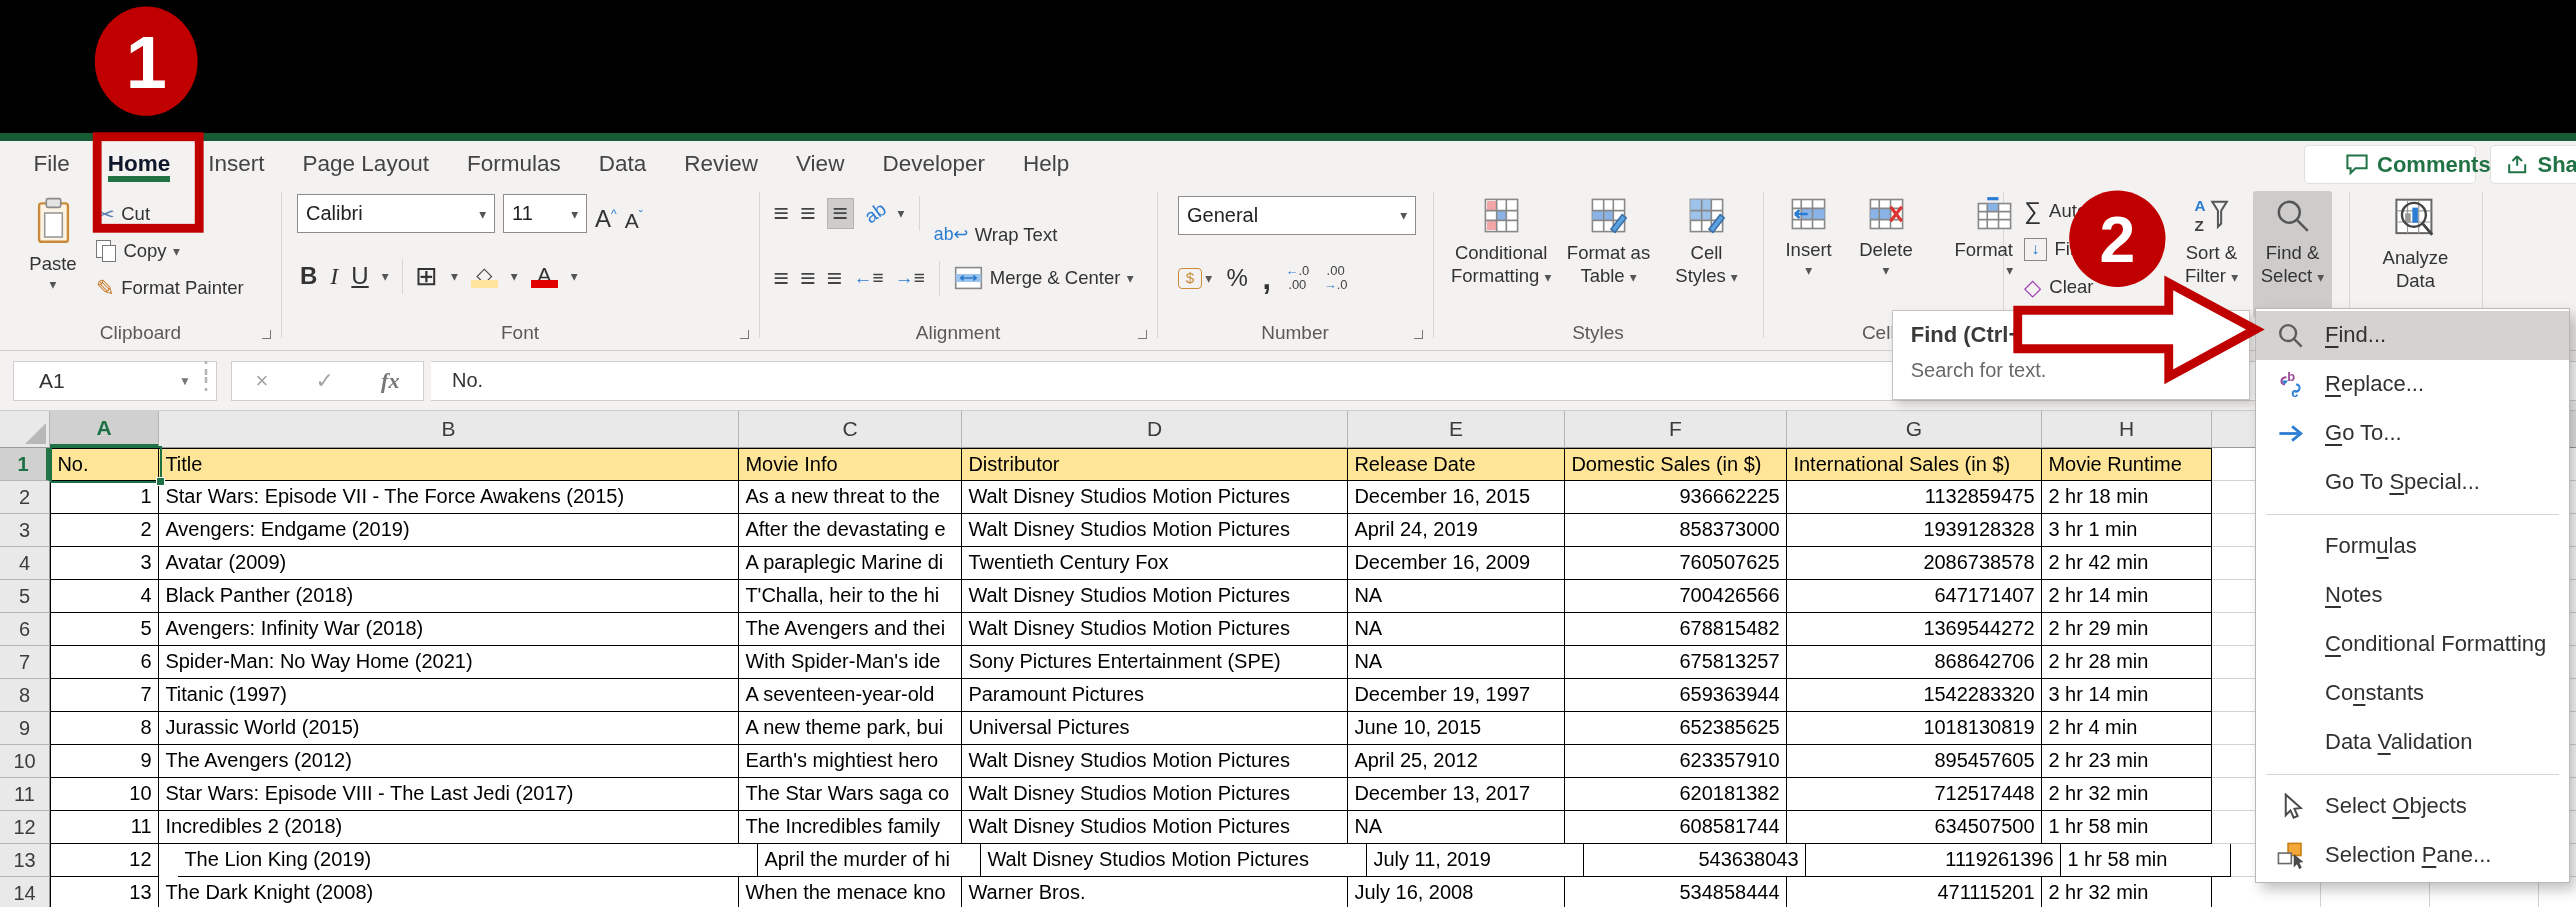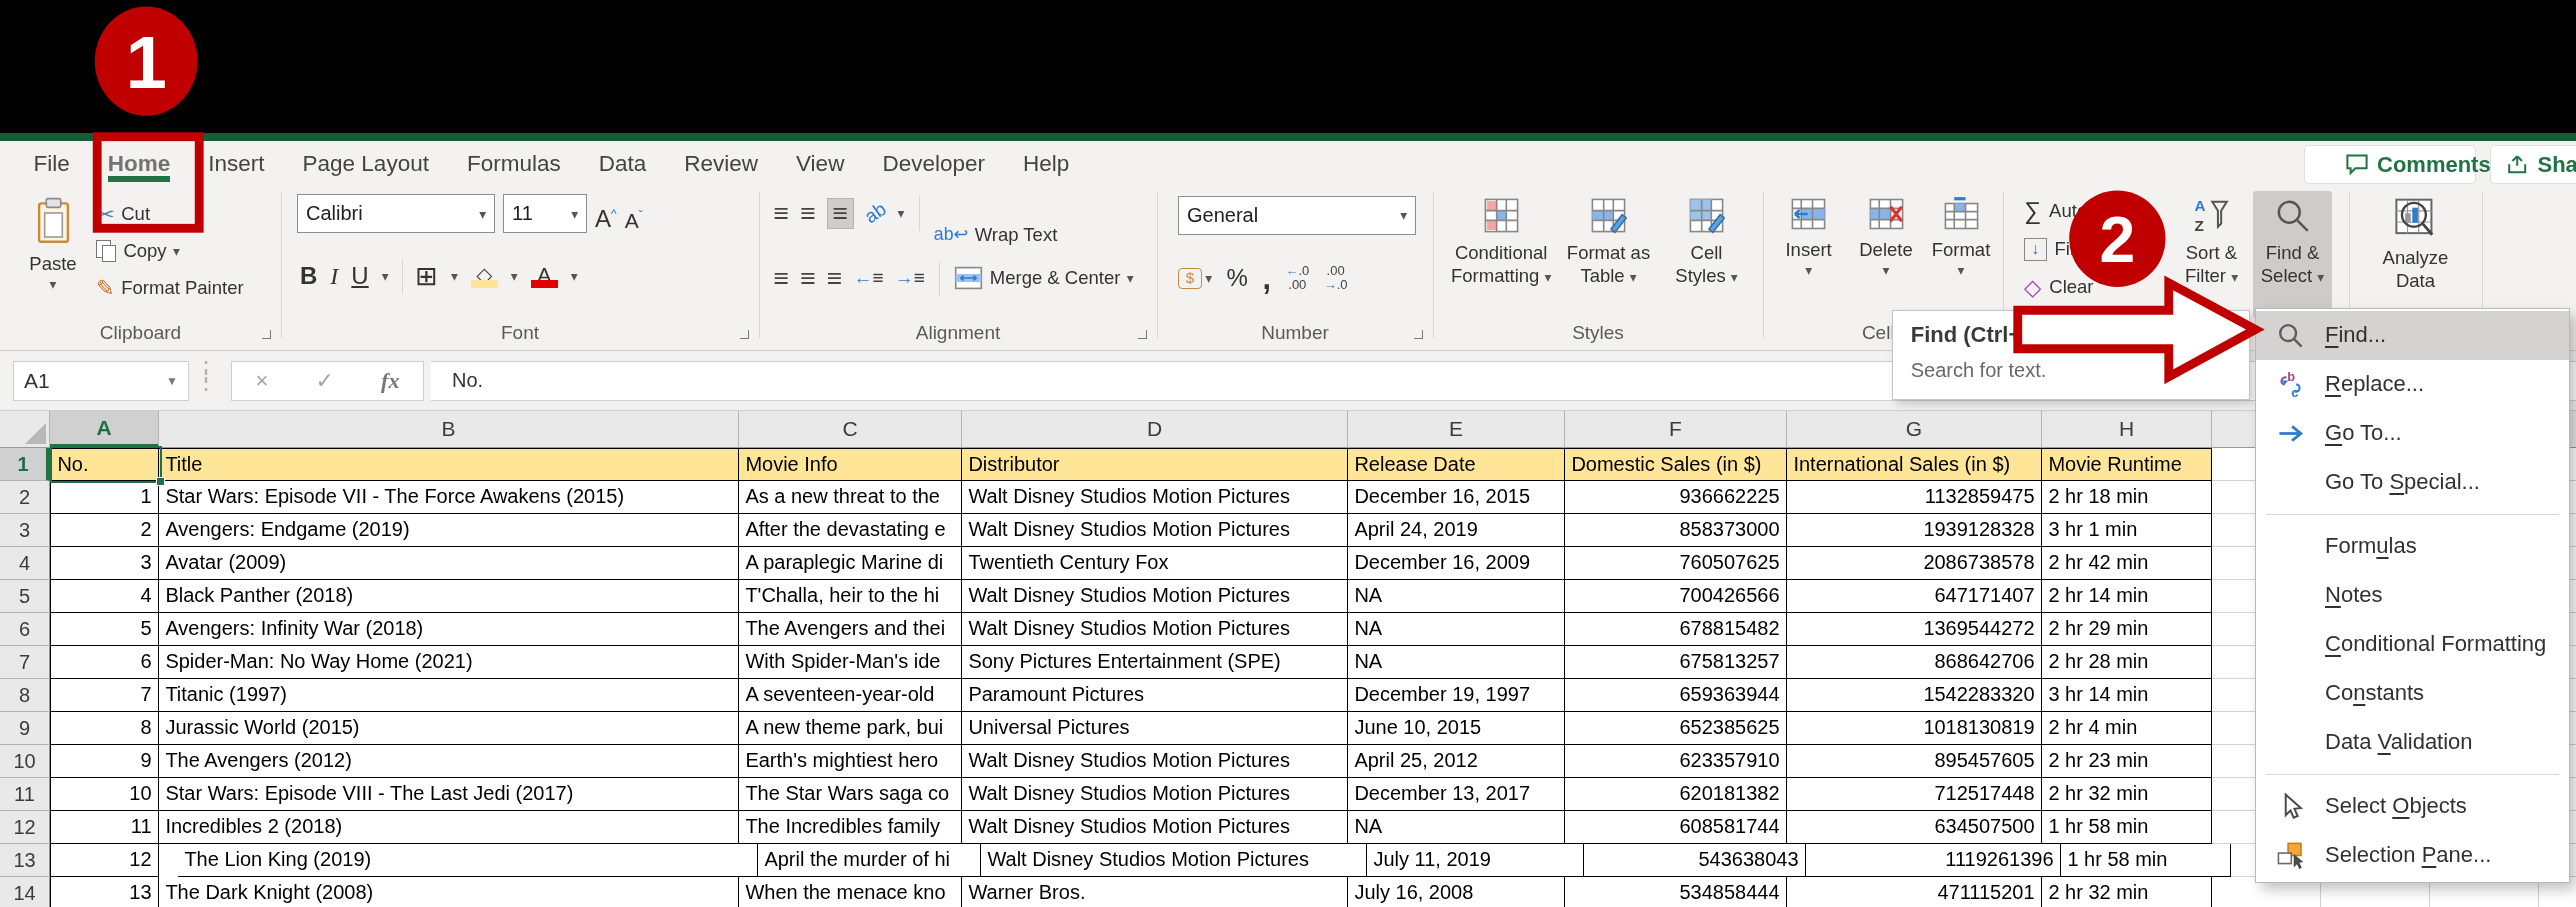--- a/index.html
+++ b/index.html
@@ -9,21 +9,21 @@
 
   
   .titlebar{position:absolute;left:0;top:0;width:100%;height:133px;background:#000;}
   .greenstrip{position:absolute;left:0;top:133px;width:100%;height:8px;background:#185c37;}
 
   
   .tabrow{position:absolute;left:0;top:141px;width:100%;height:45px;background:#f3f2f1;
           display:flex;align-items:center;padding-left:14.5px;}
   .tab{position:relative;font-size:22.5px;color:#444;padding:0 19px;height:100%;
        display:flex;align-items:center;cursor:default;}
-  .tab.active{font-weight:bold;color:#737373;}
+  .tab.active{font-weight:bold;color:#0f172a;}
   .tab.active::after{content:"";position:absolute;left:19px;right:19px;bottom:4px;height:5.6px;background:#217346;}
   .topbtn{position:absolute;top:145px;height:39px;background:#fff;border:0.8px solid #e1dfdd;border-radius:4.8px;
           display:flex;align-items:center;gap:8px;padding:0 14.5px;color:#217346;font-size:22px;font-weight:bold;}
   .topbtn svg{flex:0 0 auto;}
 
   
   .ribbon{position:absolute;left:0;top:186px;width:100%;height:165px;background:#f3f2f1;
           border-bottom:1.6px solid #d1cfcd;}
   .gsep{position:absolute;top:6.4px;height:146px;width:0.8px;background:#d8d6d4;}
   .group{position:absolute;top:0;height:163px;}
@@ -43,22 +43,22 @@
   .combo{background:#fff;border:0.8px solid #8f8d8b;height:39px;display:flex;align-items:center;
          font-size:20px;color:#222;padding:0 8px;justify-content:space-between;}
   .albars{font-size:26.5px;color:#444;line-height:1;}
   .alsel{background:#cfcdcb;border:0.8px solid #b5b3b1;padding:1.6px 4.8px;}
   .colorbar{display:inline-block;width:27px;height:7.2px;margin-top:-3.2px;}
   .stackitem{display:flex;align-items:center;gap:8px;height:38px;font-size:18.5px;color:#333;}
   .minitxt{font-size:13px;line-height:13.7px;color:#444;text-align:center;}
 
   
   .fbar{position:absolute;left:0;top:351px;width:100%;height:60px;background:#f3f2f1;border-bottom:0.8px solid #cfcdcb;}
-  .namebox{position:absolute;left:13px;top:9.6px;width:176px;height:40px;background:#fff;border:0.8px solid #d0cece;
-           font-size:21px;color:#333;display:flex;align-items:center;padding:0 10px;justify-content:space-between;}
+  .namebox{position:absolute;left:13px;top:9.6px;width:204px;height:40px;background:#fff;border:0.8px solid #d0cece;
+           font-size:21px;color:#333;display:flex;align-items:center;padding:0 25px;justify-content:space-between;}
   .fdots{position:absolute;left:194px;top:13px;font-size:24px;color:#b5b3b1;letter-spacing:0;line-height:11.2px;}
   .fxpanel{position:absolute;left:231px;top:9.6px;width:193px;height:40px;background:#fff;border:0.8px solid #d0cece;
            display:flex;align-items:center;justify-content:space-around;font-size:22px;color:#a5a3a1;}
   .fxpanel .fx{font-family:"Liberation Serif","DejaVu Serif",serif;font-style:italic;color:#777;font-weight:bold;}
   .finput{position:absolute;left:431px;top:9.6px;right:0;height:40px;background:#fff;border-top:0.8px solid #d0cece;
           border-bottom:0.8px solid #d0cece;font-size:20px;color:#333;display:flex;align-items:center;padding-left:21px;}
 
   
   .sheet{position:absolute;left:0;top:411px;right:0;bottom:0;background:#fff;overflow:hidden;}
   .colhead{display:flex;height:37px;}
@@ -318,21 +318,21 @@
       <div class="bigbtn" style="left:87px;width:72px;">
         <svg width="37" height="34" viewBox="0 0 46 42">
           <rect x="3" y="3" width="40" height="36" fill="#fff" stroke="#888" stroke-width="2"></rect>
           <rect x="3" y="14" width="26" height="14" fill="#8ab4e8"></rect>
           <path d="M3 14 h40 M3 28 h40 M14 3 v36 M28 3 v36" stroke="#888" stroke-width="2"></path>
           <path d="M28 12 L42 30 M42 12 L28 30" stroke="#d33" stroke-width="4" fill="none"></path>
         </svg>
         <span class="blabel">Delete</span>
         <span class="chev">▾</span>
       </div>
-      <div class="bigbtn" style="left:162px;width:72px;">
+      <div class="bigbtn" style="left:178px;width:72px;align-items:flex-end;">
         <svg width="37" height="34" viewBox="0 0 46 42">
           <rect x="3" y="8" width="40" height="31" fill="#fff" stroke="#888" stroke-width="2"></rect>
           <rect x="14" y="8" width="14" height="10" fill="#8ab4e8"></rect>
           <path d="M3 18 h40 M3 28 h40 M14 8 v31 M28 8 v31" stroke="#888" stroke-width="2"></path>
           <path d="M14 2 h14" stroke="#2b7cd3" stroke-width="4"></path>
         </svg>
         <span class="blabel">Format</span>
         <span class="chev">▾</span>
       </div>
       <div class="glabel">Cells</div>

